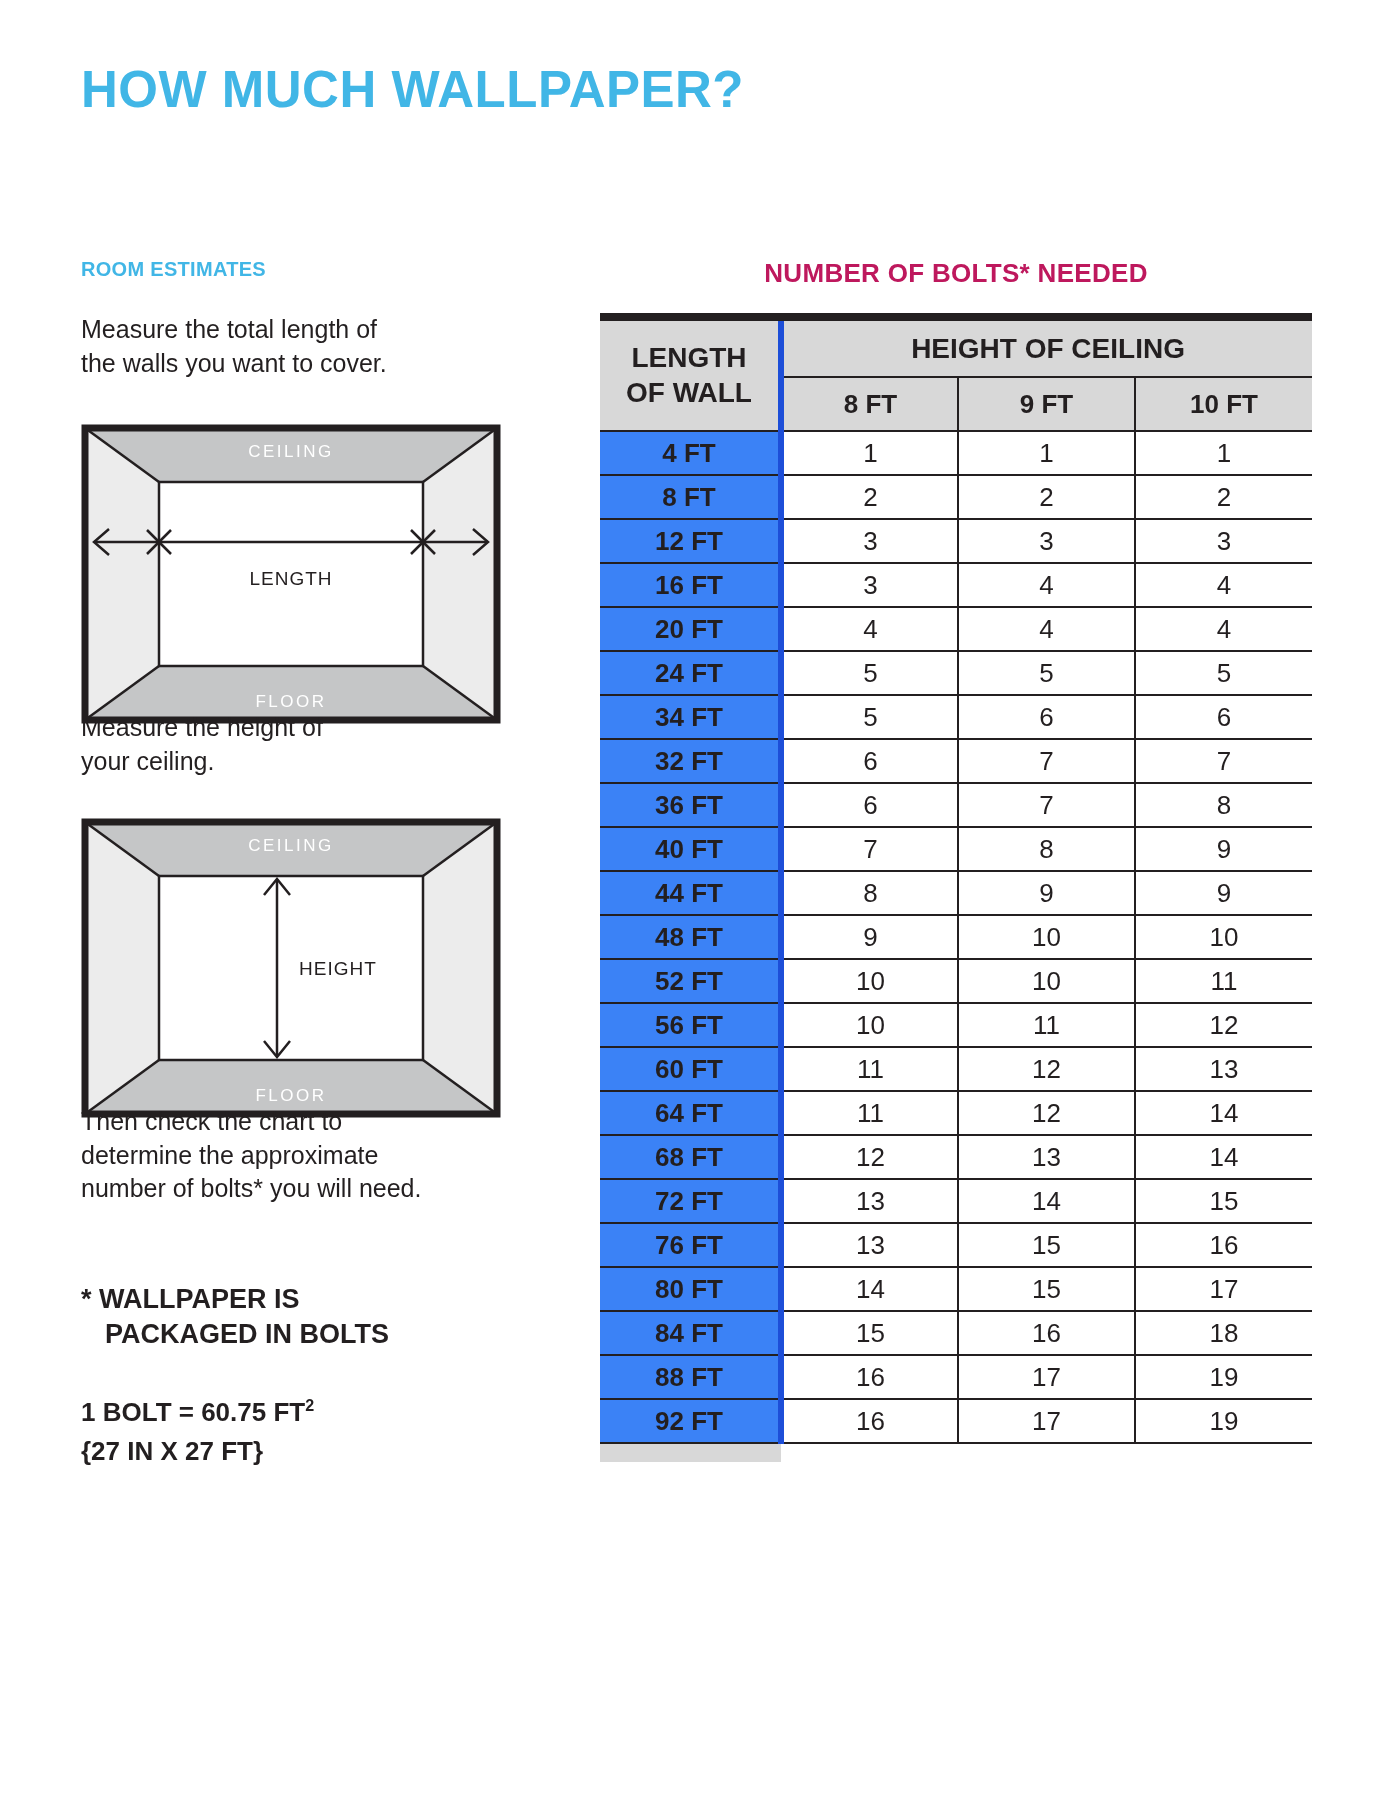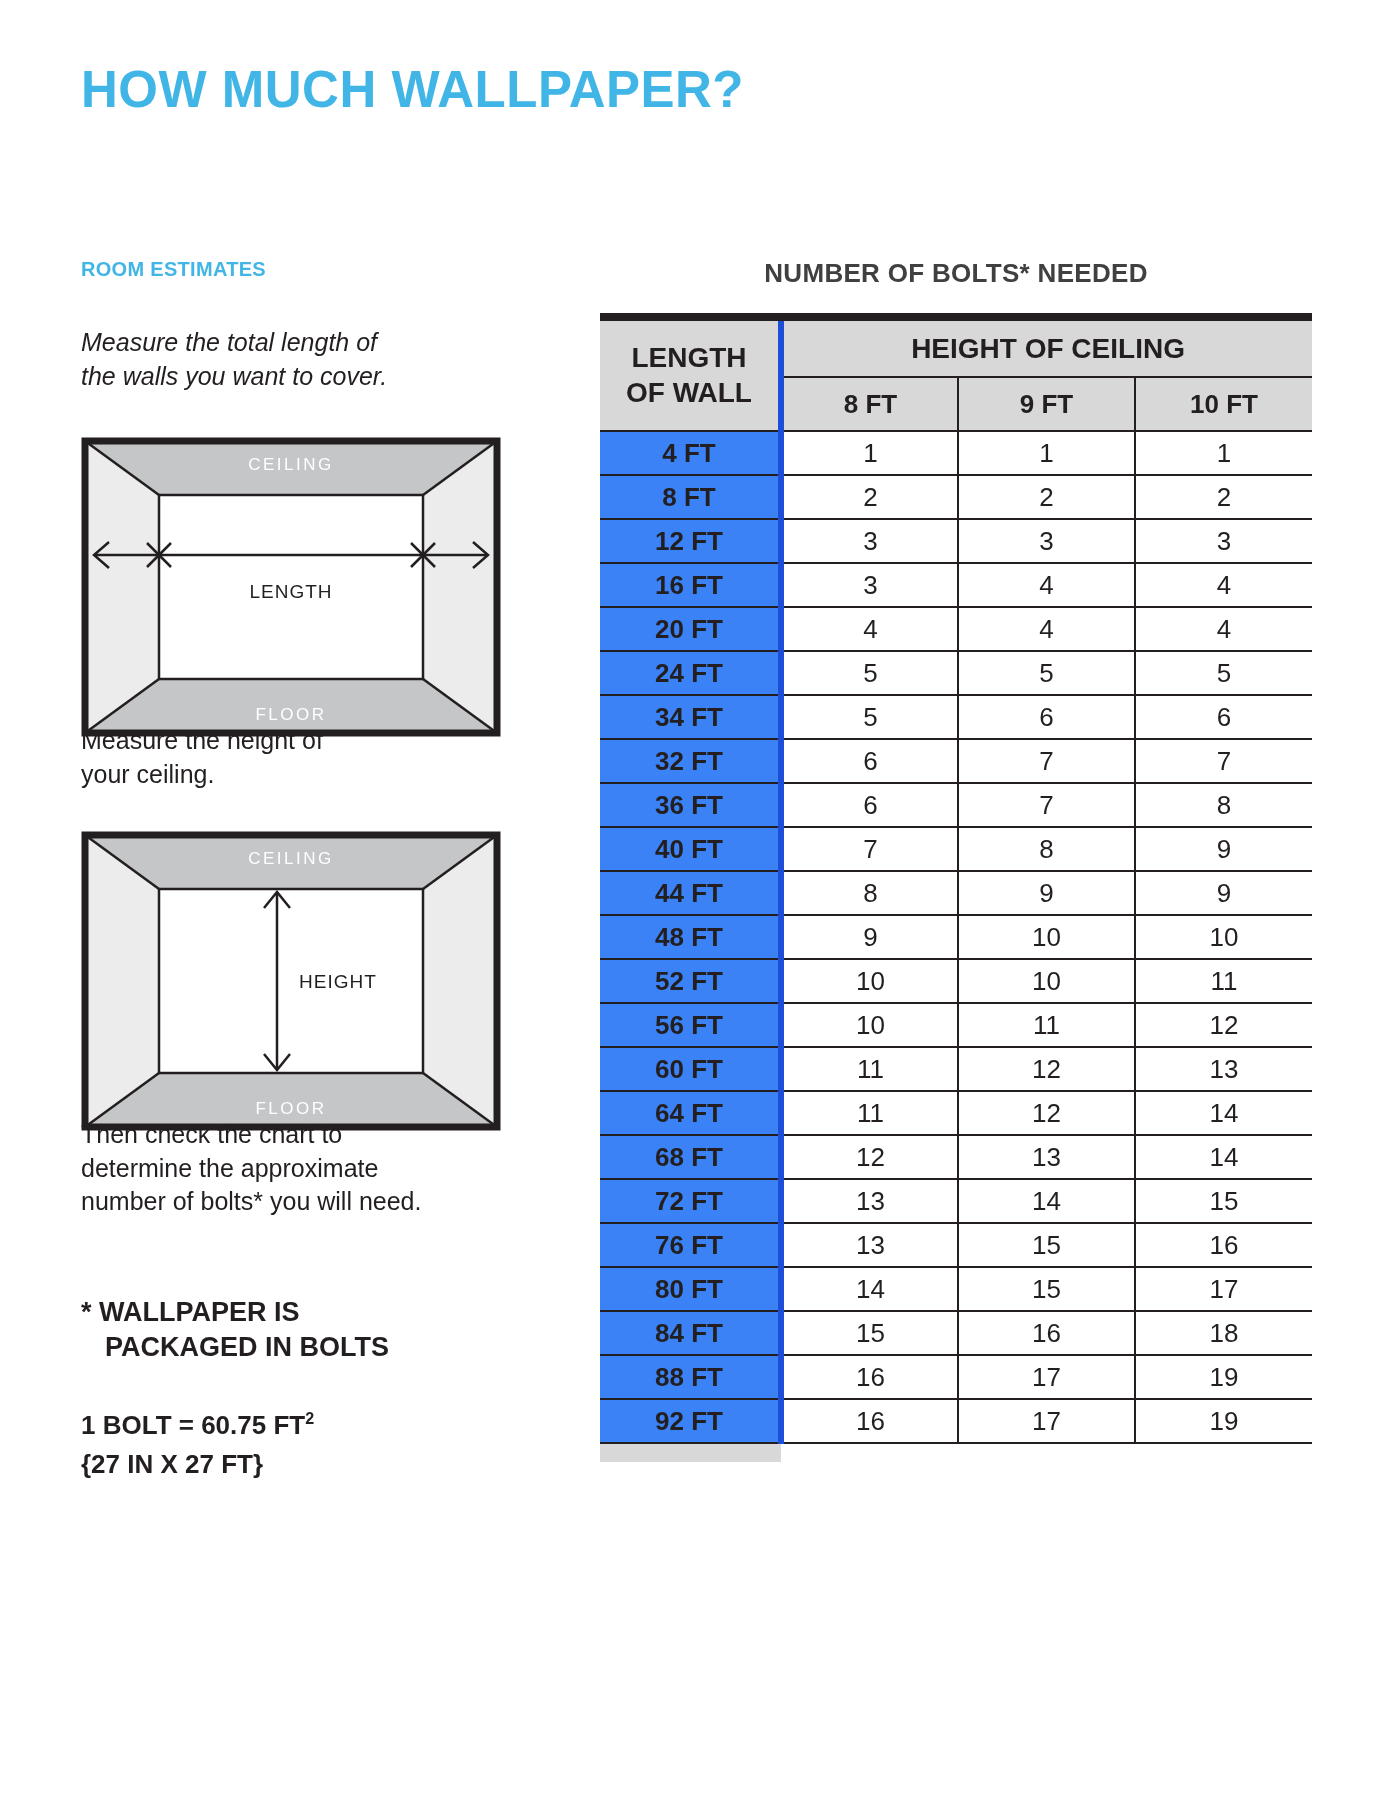--- a/index.html
+++ b/index.html
@@ -37,21 +37,21 @@
     font-weight: 700;
     letter-spacing: 0.3px;
     color: #41B6E6;
   }
   .body-text {
     font-size: 25px;
     line-height: 1.34;
     white-space: pre-line;
     color: #231F20;
   }
-  .mt-para1   { margin-top: 45px; font-style: italic; }
+  .mt-para1   { margin-top: 32px; }
   .mt-diag1   { margin-top: 44px; }
   .mt-para2   { margin-top: 46px; }
   .mt-diag2   { margin-top: 40px; }
   .mt-para3   { margin-top: 46px; }
   .mt-note    { margin-top: 76px; }
   .mt-bolt    { margin-top: 42px; }
 
   .diagram { width: 420px; height: 241px; }
   .room-svg { width: 420px; height: 300px; display: block; }
   .svg-wall-label {
@@ -86,21 +86,21 @@
   .right-col {
     position: absolute;
     left: 600px;
     top: 258px;
     width: 712px;
   }
   .table-heading {
     font-size: 26px;
     font-weight: 700;
     letter-spacing: 0.3px;
-    color: #404040;
+    color: #be185d;
     text-align: center;
   }
   table.bolts {
     margin-top: 24px;
     width: 712px;
     border-collapse: collapse;
     table-layout: fixed;
     border-top: 8px solid #231F20;
   }
   table.bolts th, table.bolts td {

